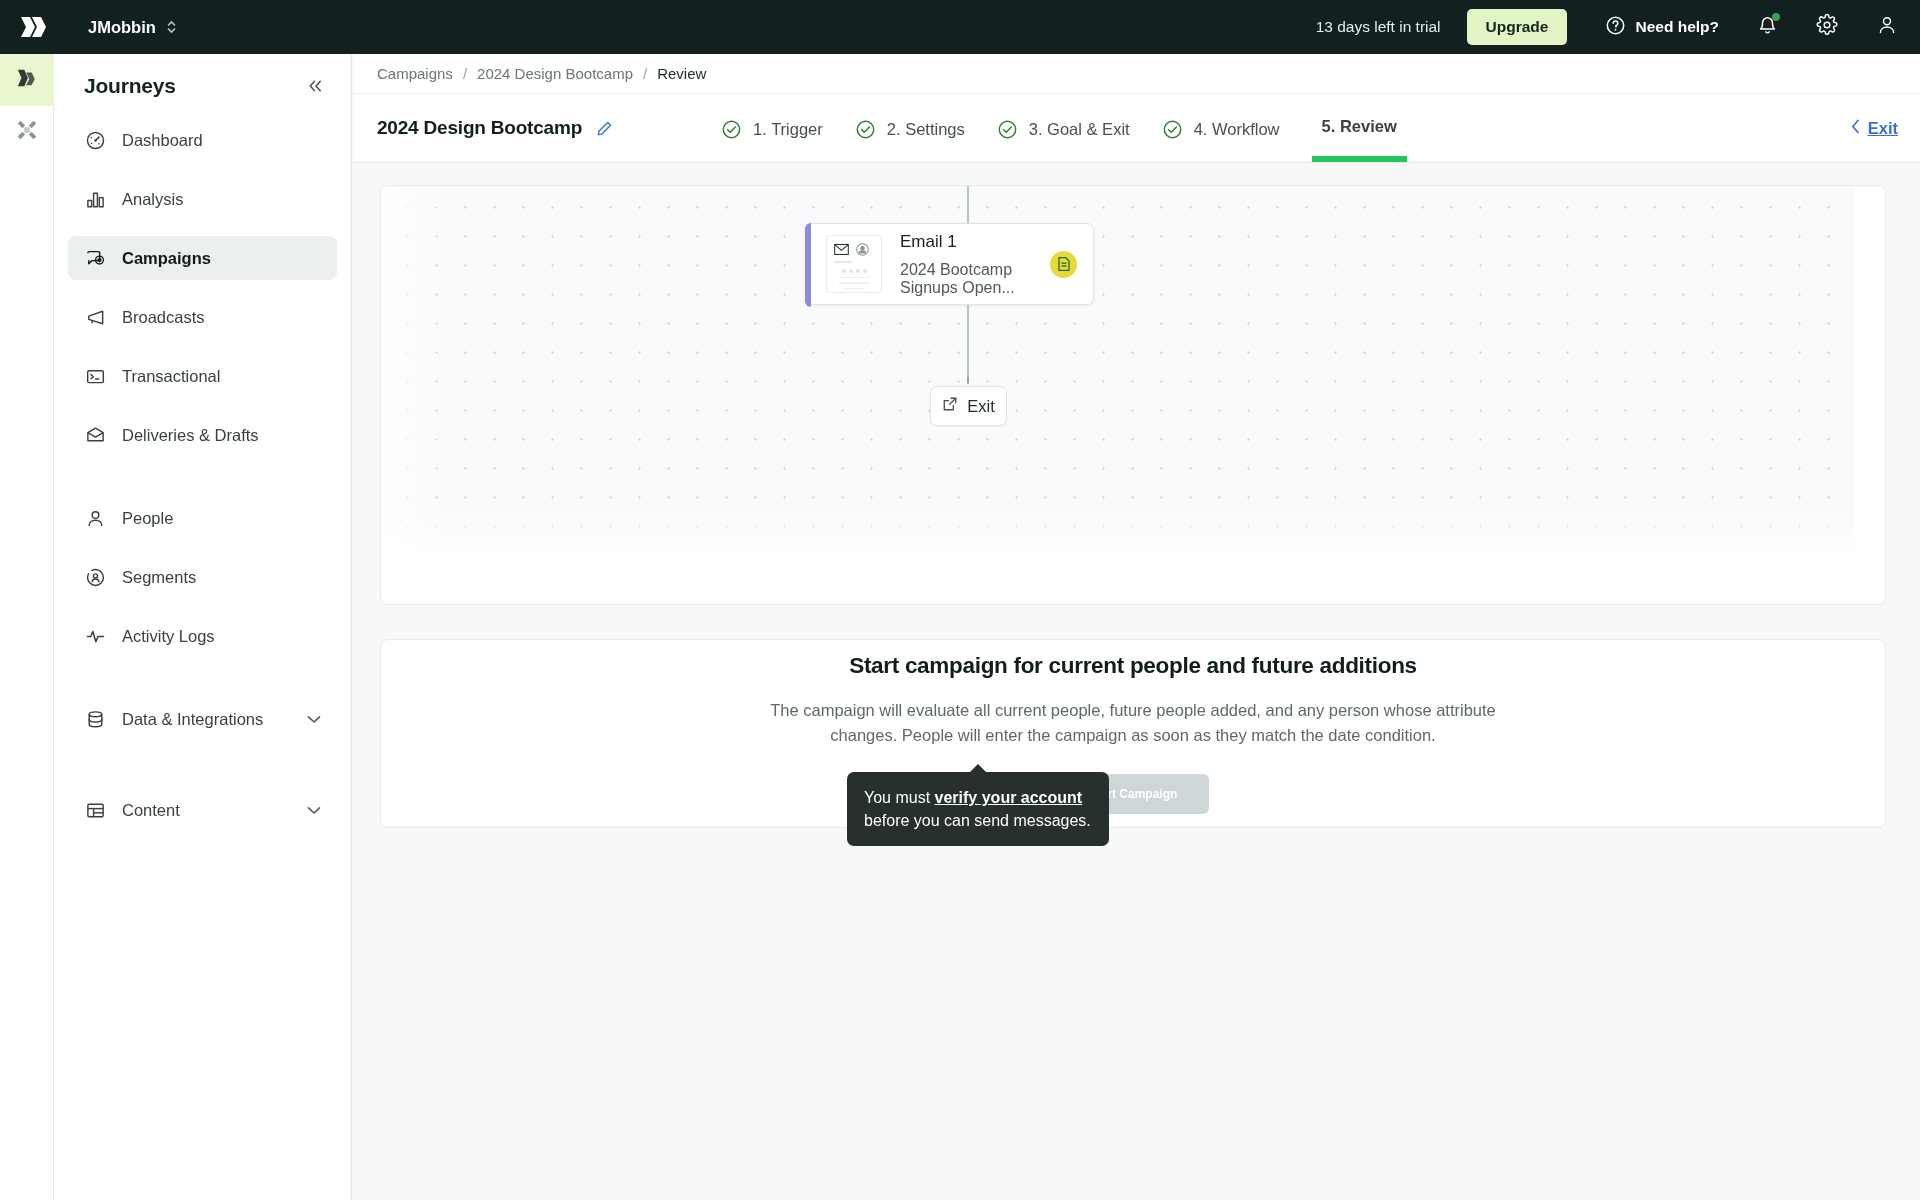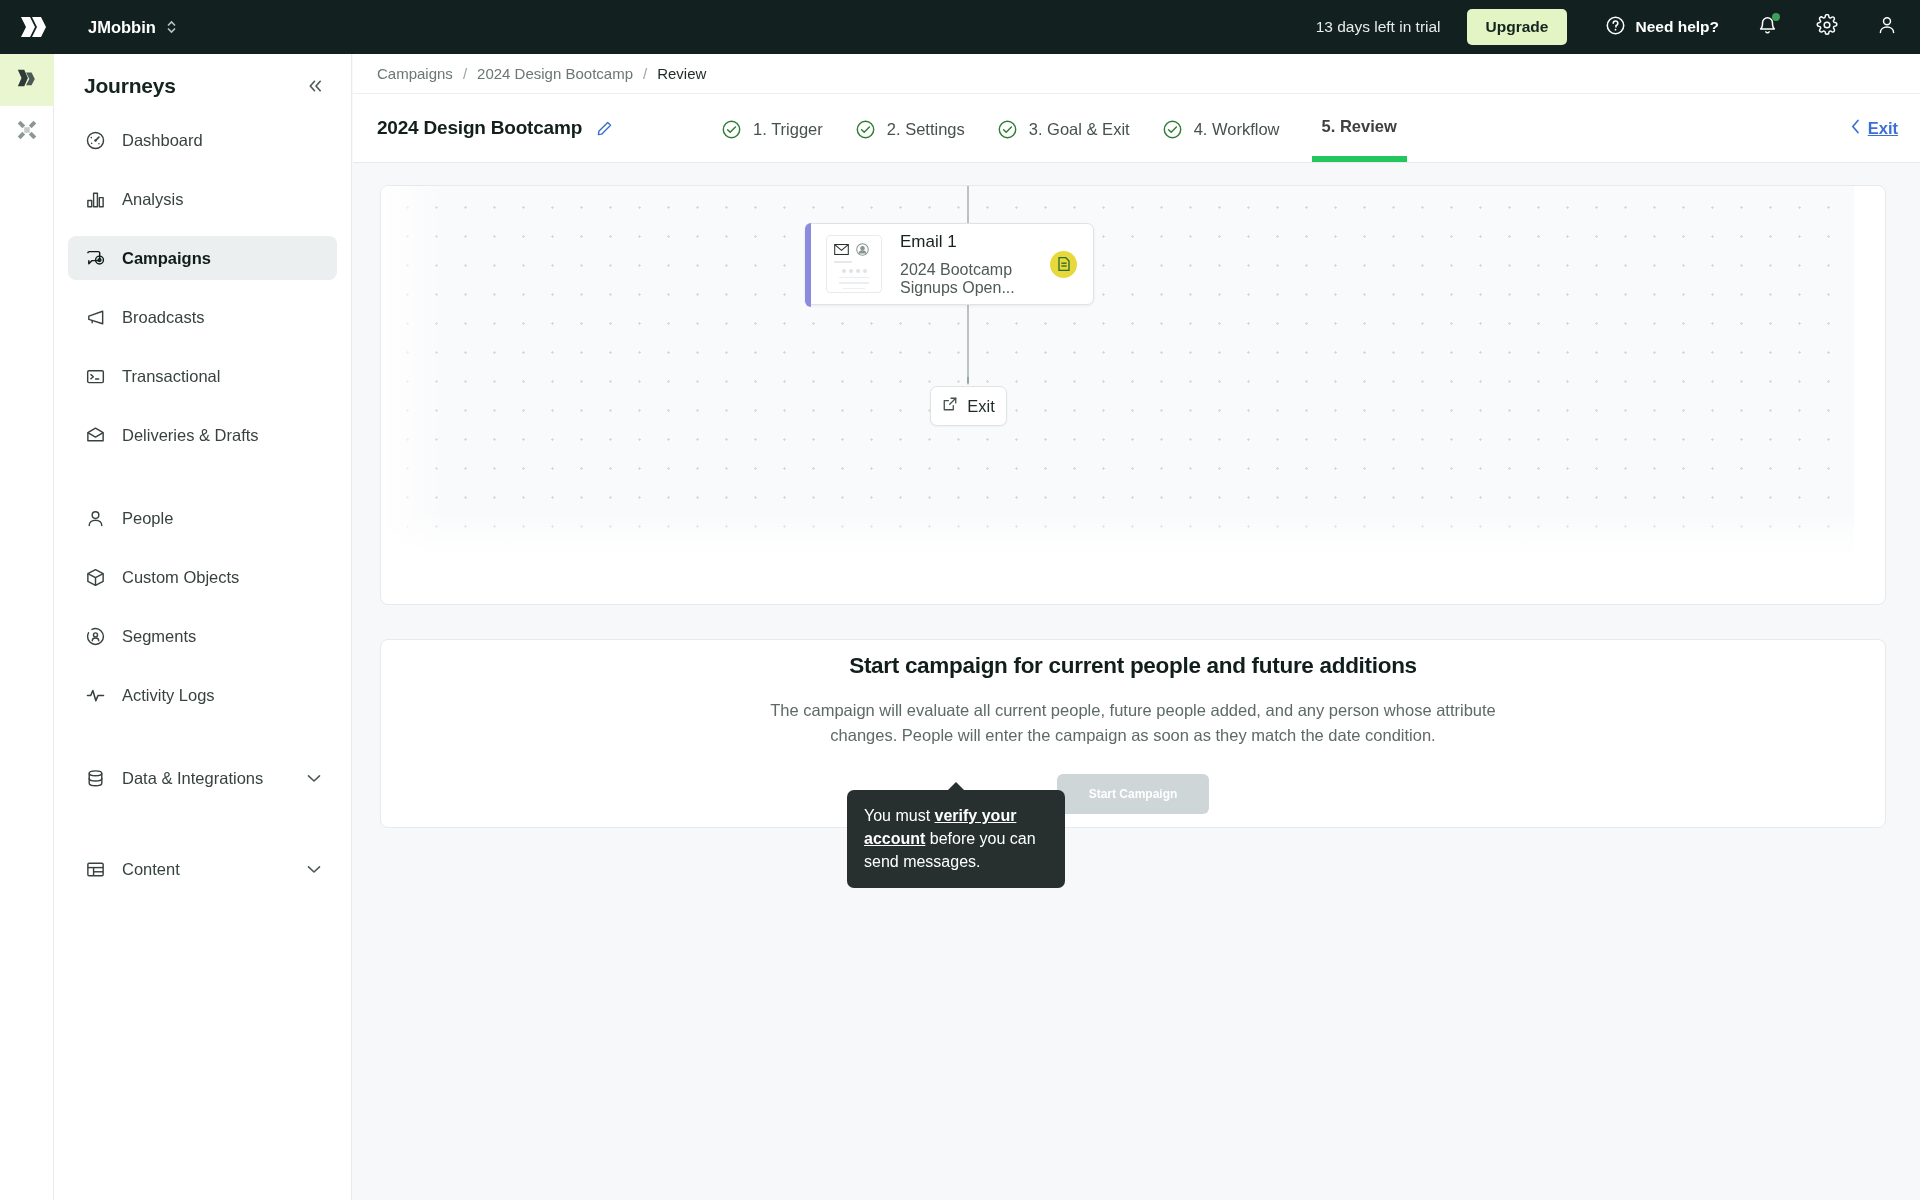--- a/index.html
+++ b/index.html
@@ -195,21 +195,21 @@
   .start-desc {
     font-size: 16.5px; color: #5d6a66; line-height: 1.53; text-align: center;
     width: 790px; margin-bottom: 26px;
   }
   .start-btn {
     background: #cfd6d8; color: #ffffff; font-size: 12px; font-weight: 700;
     border: none; border-radius: 6px; padding: 13px 32px; cursor: not-allowed;
     font-family: "Liberation Sans", sans-serif;
   }
   .tooltip {
-    position: absolute; left: 466px; top: 150px; width: 218px;
+    position: absolute; left: 466px; top: 132px; width: 262px;
     background: #27302f; color: #ffffff; border-radius: 7px;
     padding: 14px 17px; font-size: 16px; line-height: 1.45;
     z-index: 20;
   }
   .tooltip::before {
     content: ""; position: absolute; top: -8px; left: 50%; margin-left: -8px;
     border-left: 8px solid transparent; border-right: 8px solid transparent;
     border-bottom: 8px solid #27302f;
   }
   .tooltip a { color: #ffffff; text-decoration: underline; font-weight: 700; cursor: pointer; }
@@ -382,30 +382,20 @@
     <div class="nav-item">
       <span class="ic">
         <svg width="21" height="21" viewBox="0 0 22 22" fill="none" stroke="#37423f" stroke-width="1.5" stroke-linecap="round">
           <circle cx="11" cy="7.4" r="3.5"></circle>
           <path d="M4.4 18.4c0-3.4 2.9-5.6 6.6-5.6s6.6 2.2 6.6 5.6"></path>
         </svg>
       </span>
       <span>People</span>
     </div>
 
-    <div class="nav-item">
-      <span class="ic">
-        <svg width="21" height="21" viewBox="0 0 22 22" fill="none" stroke="#37423f" stroke-width="1.5" stroke-linejoin="round">
-          <path d="M11 2.8 L19 7 L19 15 L11 19.2 L3 15 L3 7 Z"></path>
-          <path d="M3 7 L11 11.2 L19 7"></path>
-          <path d="M11 11.2 L11 19.2"></path>
-        </svg>
-      </span>
-      <span>Custom Objects</span>
-    </div>
 
     <div class="nav-item">
       <span class="ic">
         <svg width="21" height="21" viewBox="0 0 22 22" fill="none" stroke="#37423f" stroke-width="1.5" stroke-linecap="round">
           <circle cx="11" cy="11" r="8.3" stroke-dasharray="30 5"></circle>
           <circle cx="11" cy="9.3" r="2.1"></circle>
           <path d="M7.6 15.4c0-1.8 1.5-2.9 3.4-2.9s3.4 1.1 3.4 2.9"></path>
         </svg>
       </span>
       <span>Segments</span>

